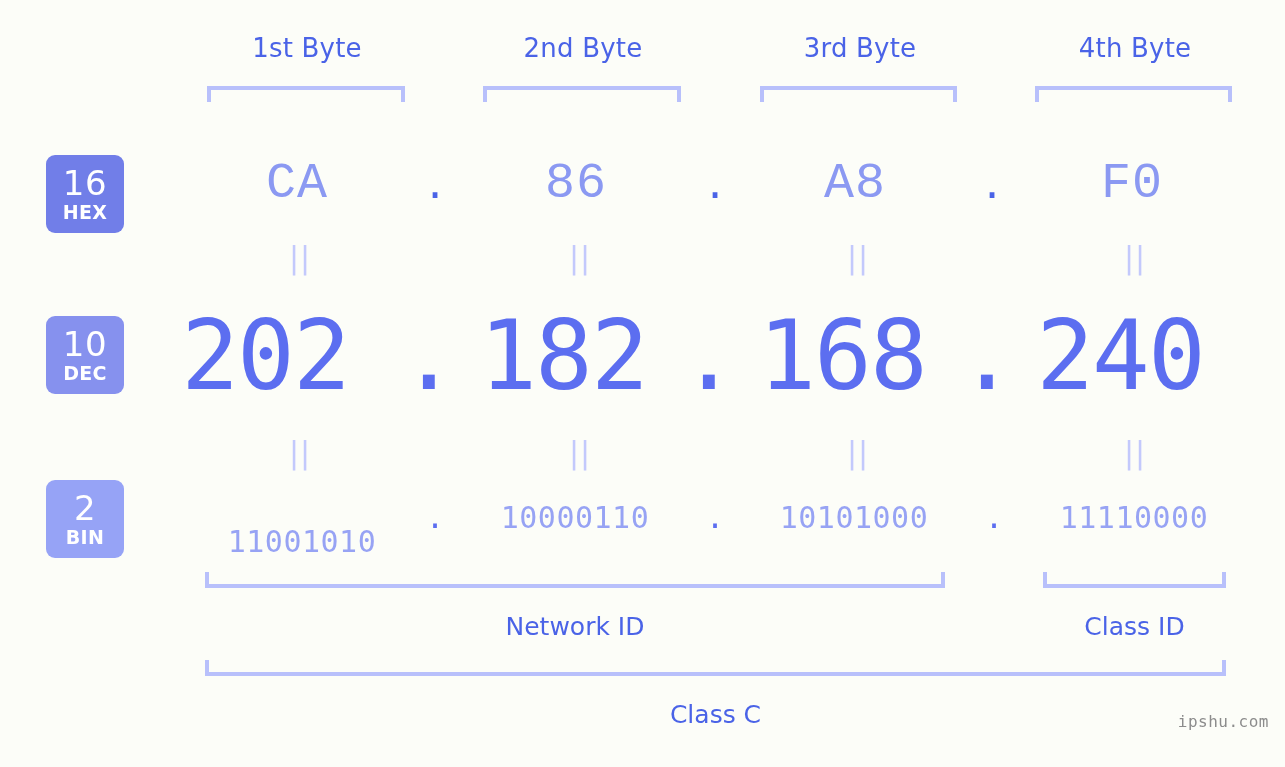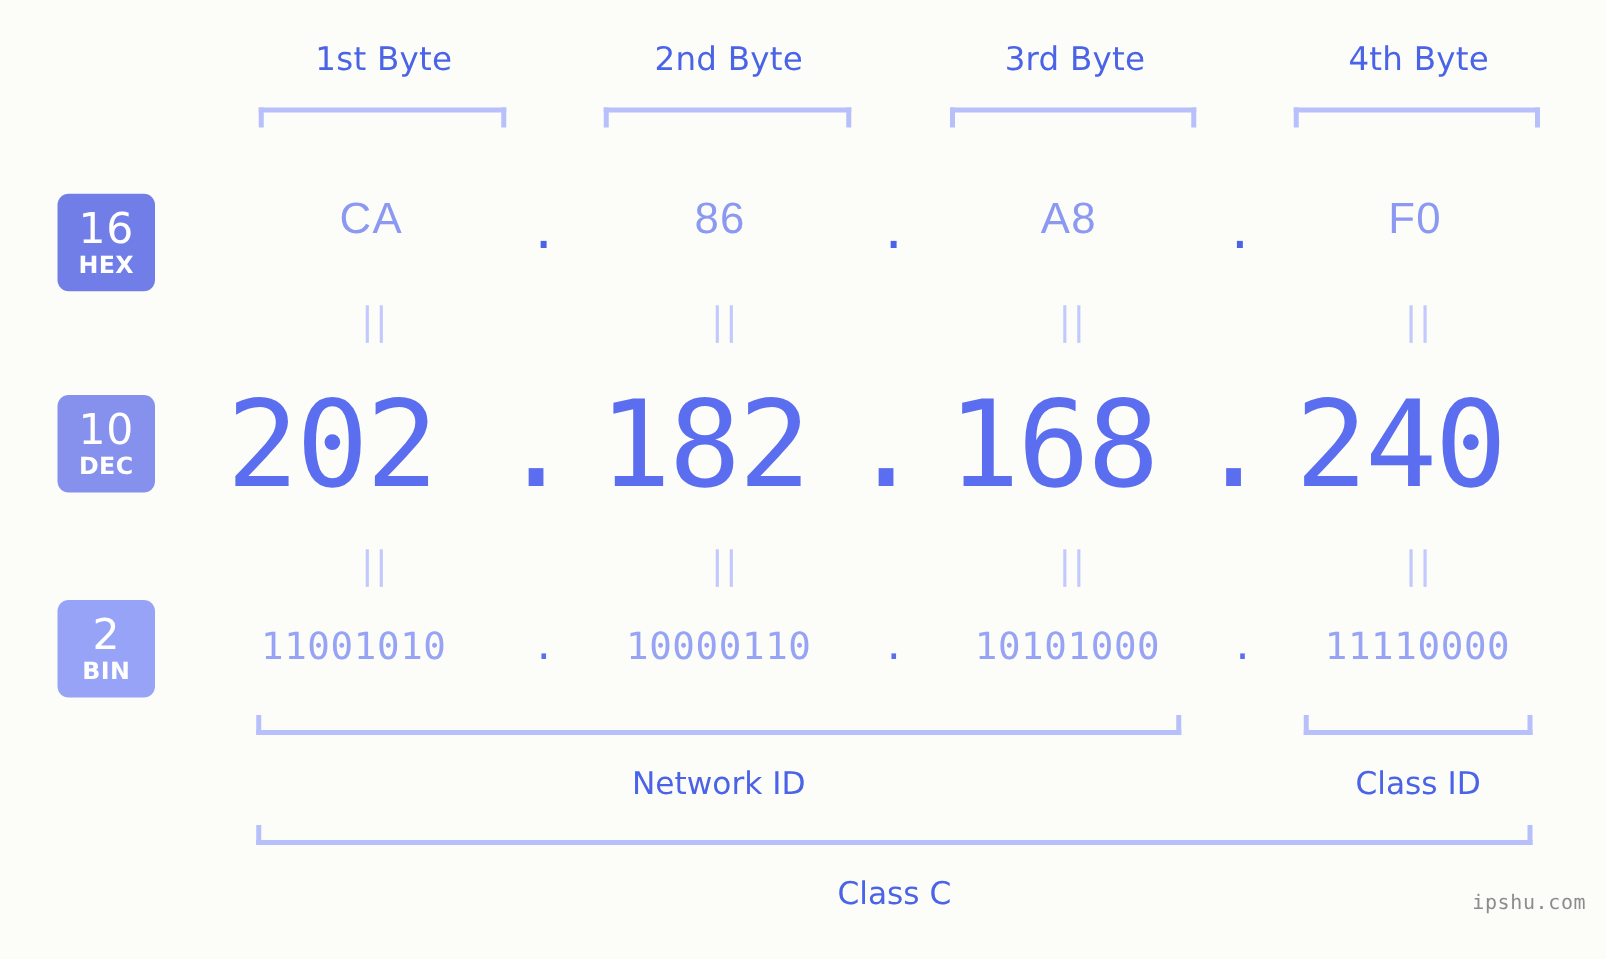--- a/index.html
+++ b/index.html
@@ -85,22 +85,22 @@
   
   .cell {
     position: absolute;
     width: 200px;
     text-align: center;
     white-space: nowrap;
   }
 
   .row-hex .cell {
     top: 155px;
-    font-family: Liberation Sans, sans-serif;
-    font-size: 35px;
+    font-family: Liberation Mono, monospace;
+    font-size: 50px;
     color: #8b99f2;
     letter-spacing: 1px;
   }
 
   .row-dec .cell {
     top: 300px;
     font-family: "DejaVu Sans Mono", monospace;
     font-size: 96px;
     color: #5c6ef0;
     letter-spacing: -2px;
@@ -230,21 +230,21 @@
     <div class="dot dot-dec" style="left:958px;">.</div>
     <div class="cell" style="left:1020px;">240</div>
   </div>
 
   <div class="eq eq-lower" style="left:280px;">||</div>
   <div class="eq eq-lower" style="left:560px;">||</div>
   <div class="eq eq-lower" style="left:838px;">||</div>
   <div class="eq eq-lower" style="left:1115px;">||</div>
 
   <div class="row-bin">
-    <div class="cell" style="left:183px;">11001010</div>
+    <div class="cell" style="left:202px;margin-top:24px;">11001010</div>
     <div class="dot dot-bin" style="left:415px;">.</div>
     <div class="cell" style="left:475px;">10000110</div>
     <div class="dot dot-bin" style="left:695px;">.</div>
     <div class="cell" style="left:754px;">10101000</div>
     <div class="dot dot-bin" style="left:974px;">.</div>
     <div class="cell" style="left:1034px;">11110000</div>
   </div>
 
   <div class="bracket-bottom" style="left:205px; width:740px; top:572px;"></div>
   <div class="bracket-bottom" style="left:1043px; width:183px; top:572px;"></div>

